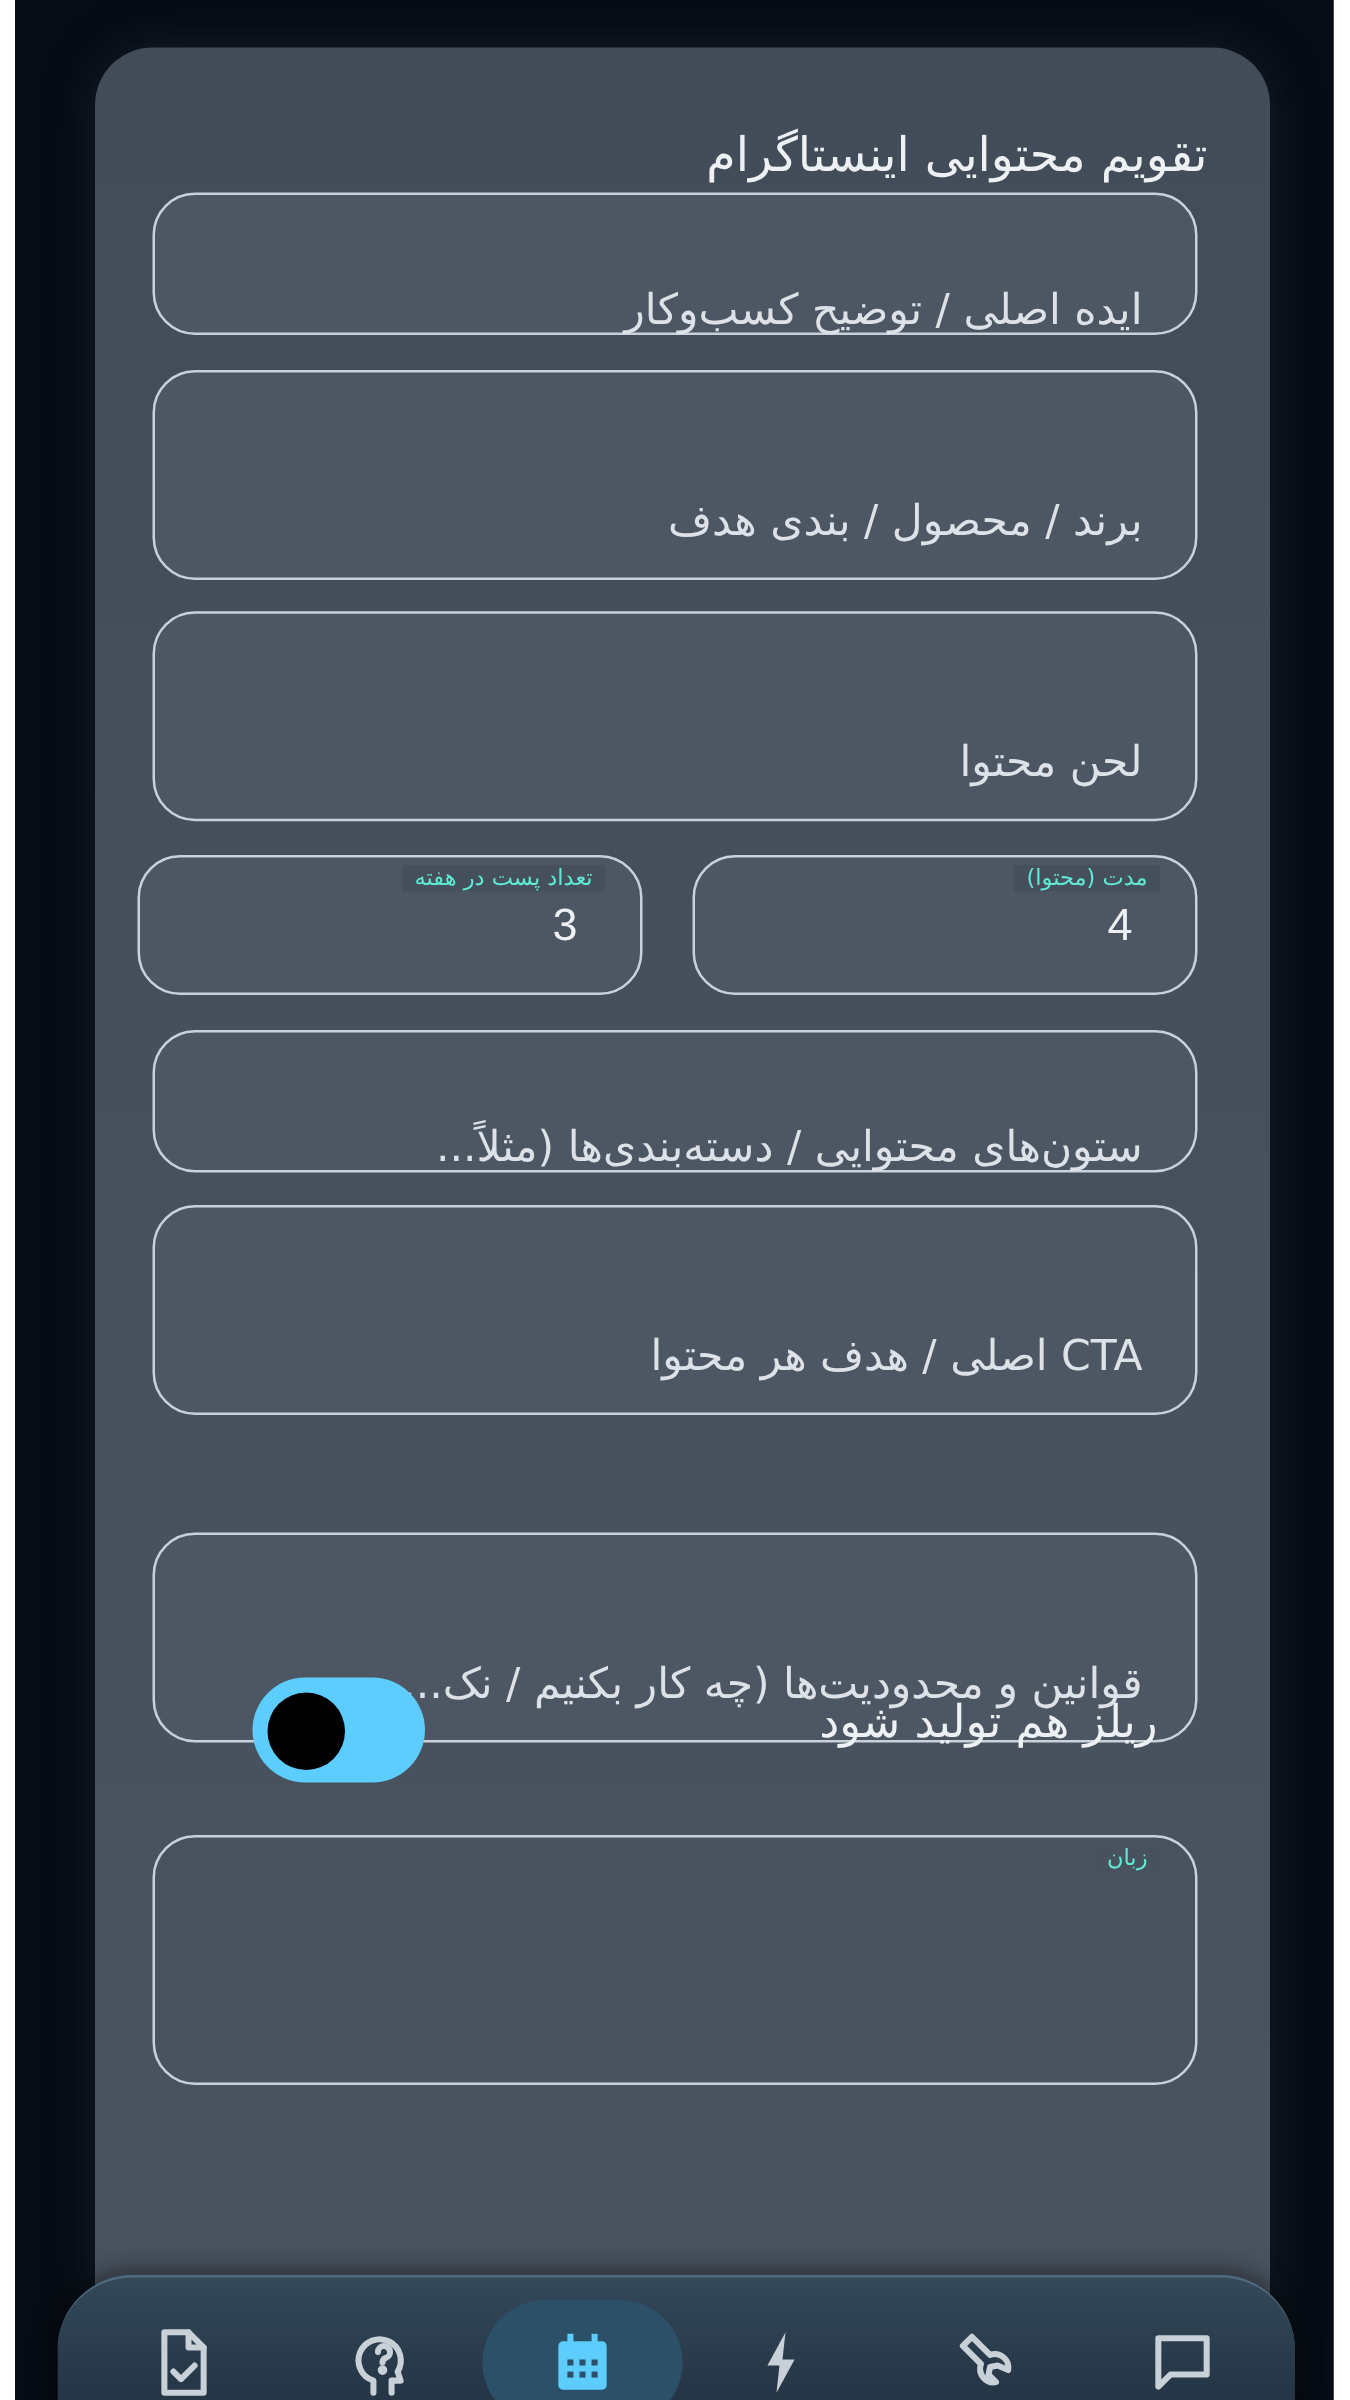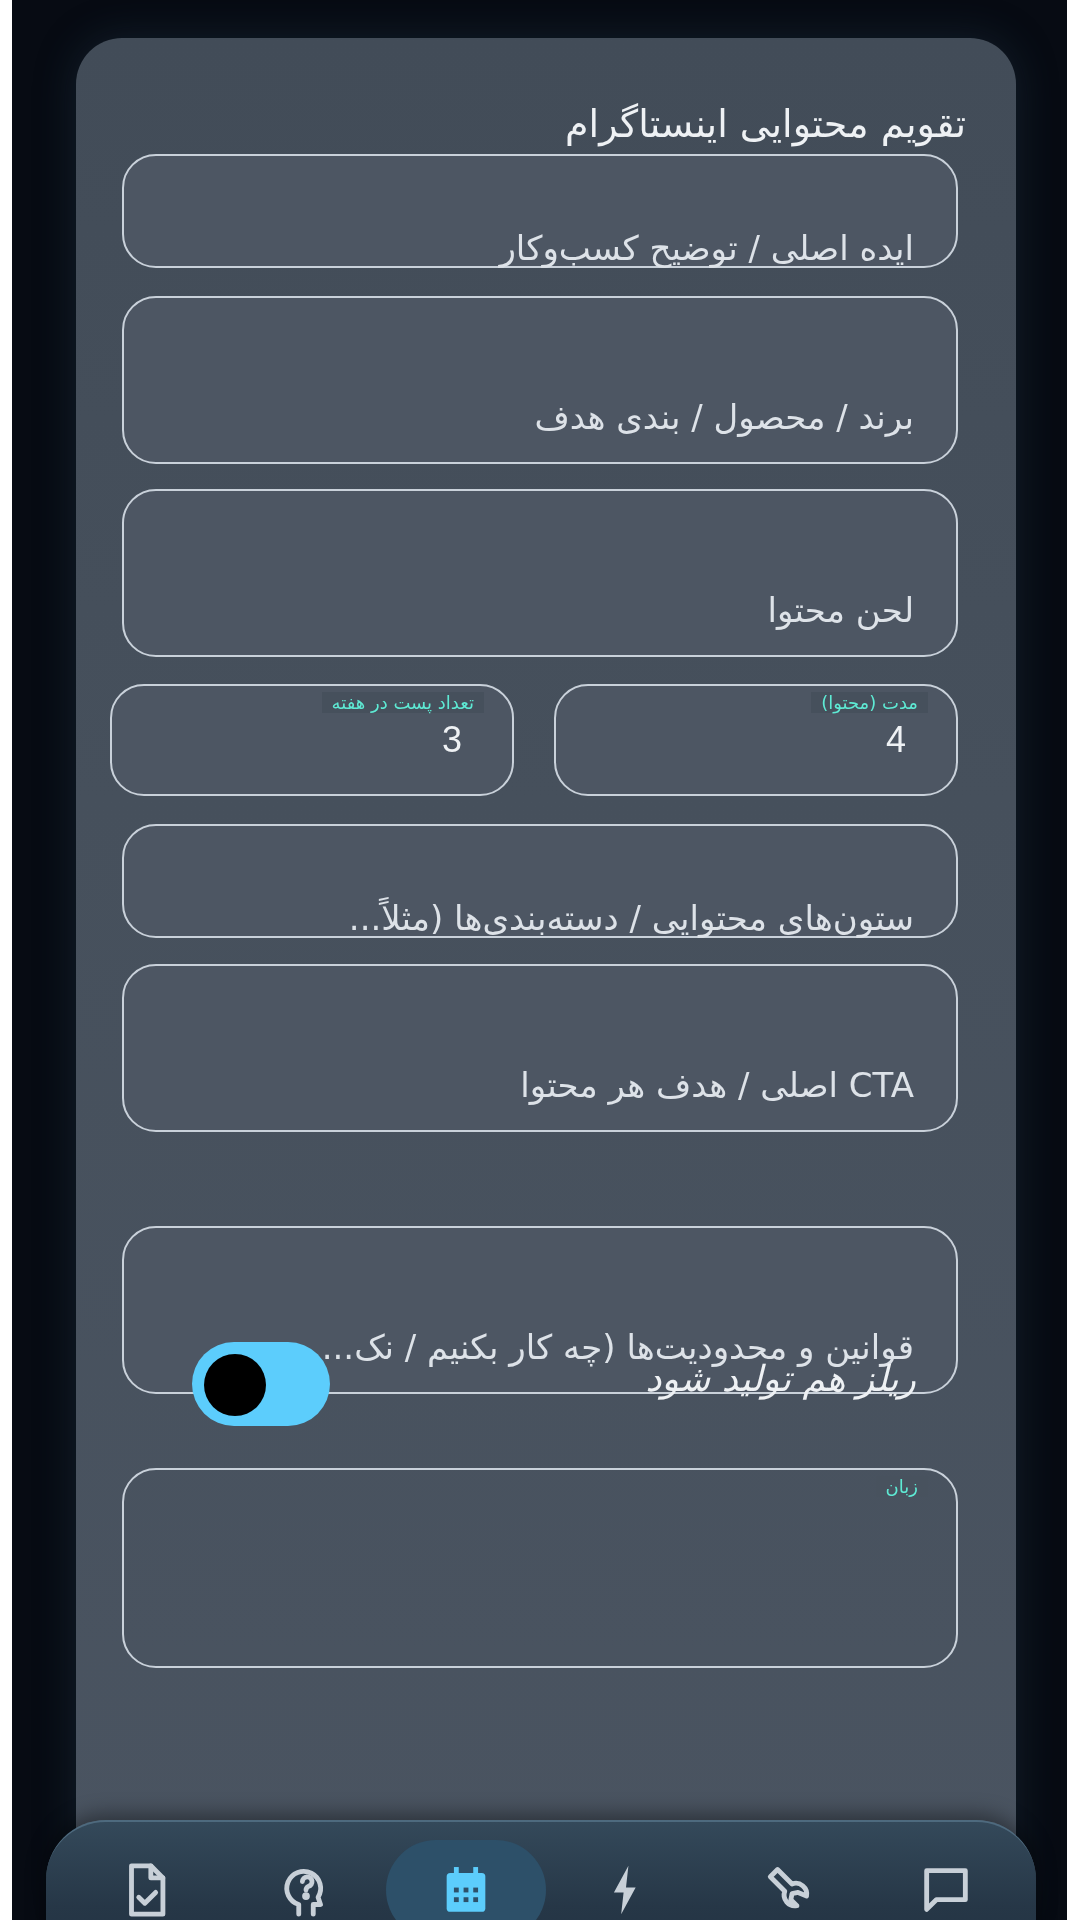--- a/index.html
+++ b/index.html
@@ -33,21 +33,21 @@
   }
   .field.small { width:404px; }
   .legend {
     position:absolute; top:-22px; right:28px; padding:0 10px;
     background:#46505c; color:#5eead4; font-size:18px; direction:rtl; white-space:nowrap;margin-top:28px;
   }
   .num {
     position:absolute; right:50px; top:50%; transform:translateY(-50%);
     color:#eef1f4; font-size:36px; font-family:"Liberation Sans", sans-serif;
   }
-  .toggle-row { position:absolute; left:46px; top:1645px; width:836px; height:100px;font-style:italic; }
+  .toggle-row { position:absolute; left:56px; top:1645px; width:836px; height:100px; }
   .toggle-label {
     position:absolute; right:42px; top:50%; transform:translateY(-50%);
     color:#eef1f4; font-size:36px; direction:rtl; white-space:nowrap;
   }
   .toggle {
     position:absolute; left:70px; top:14px; width:138px; height:84px;
     background:#5ccdfc; border-radius:42px; cursor:pointer;
   }
   .knob {
     position:absolute; left:12px; top:12px; width:62px; height:62px;

